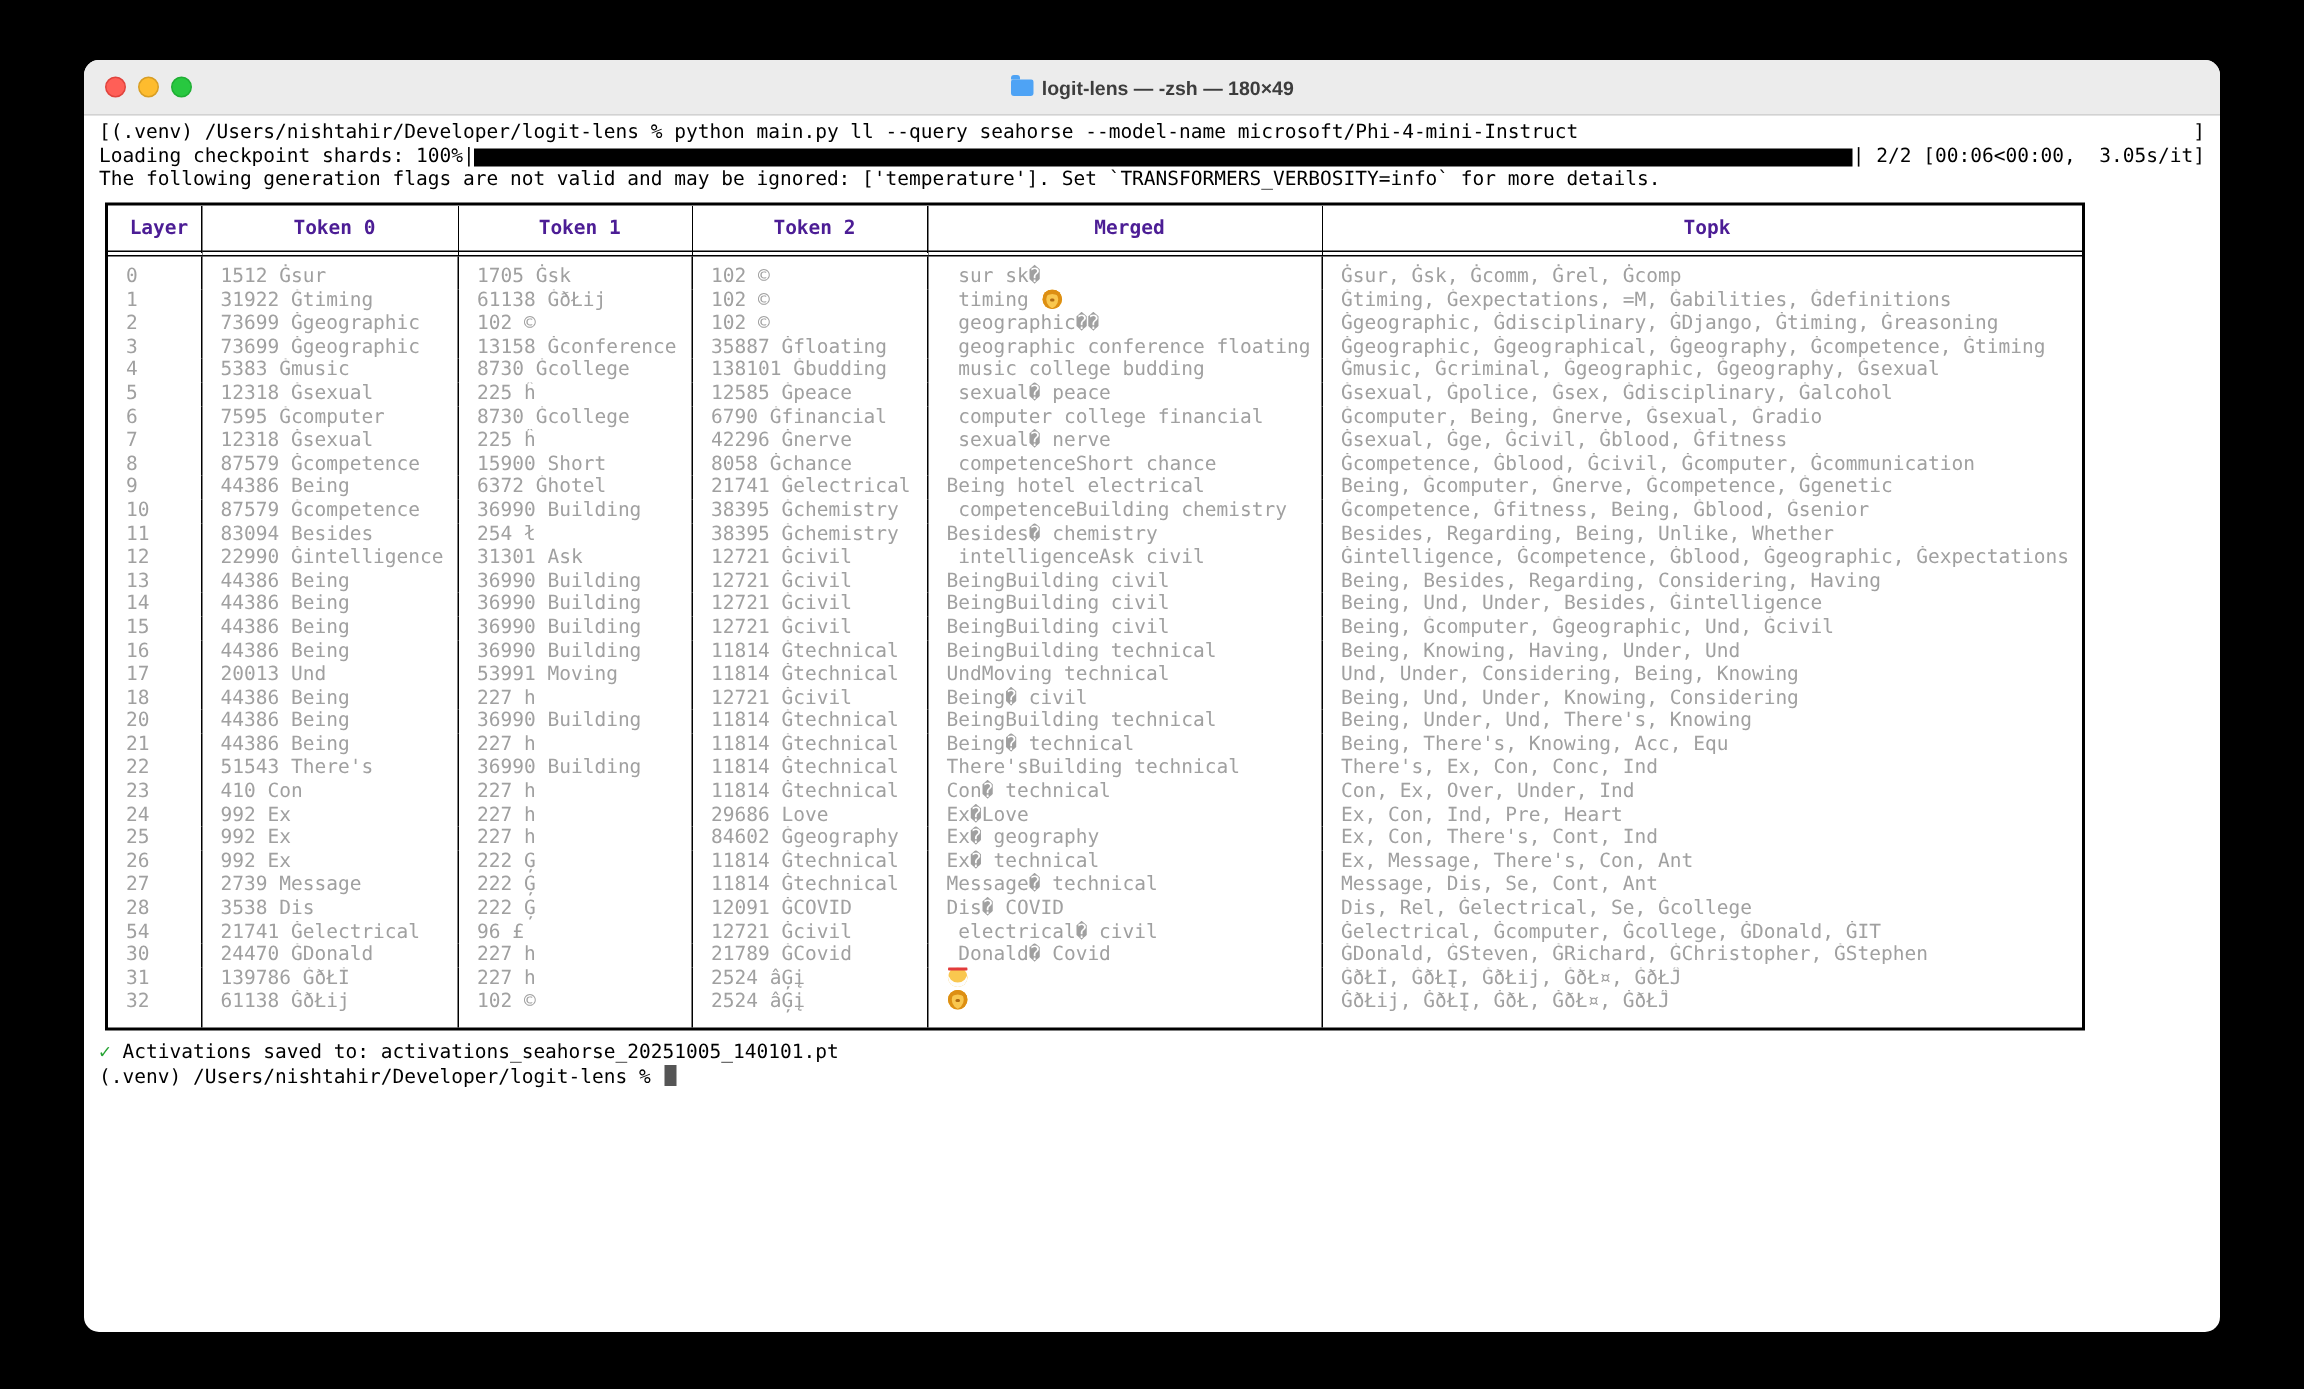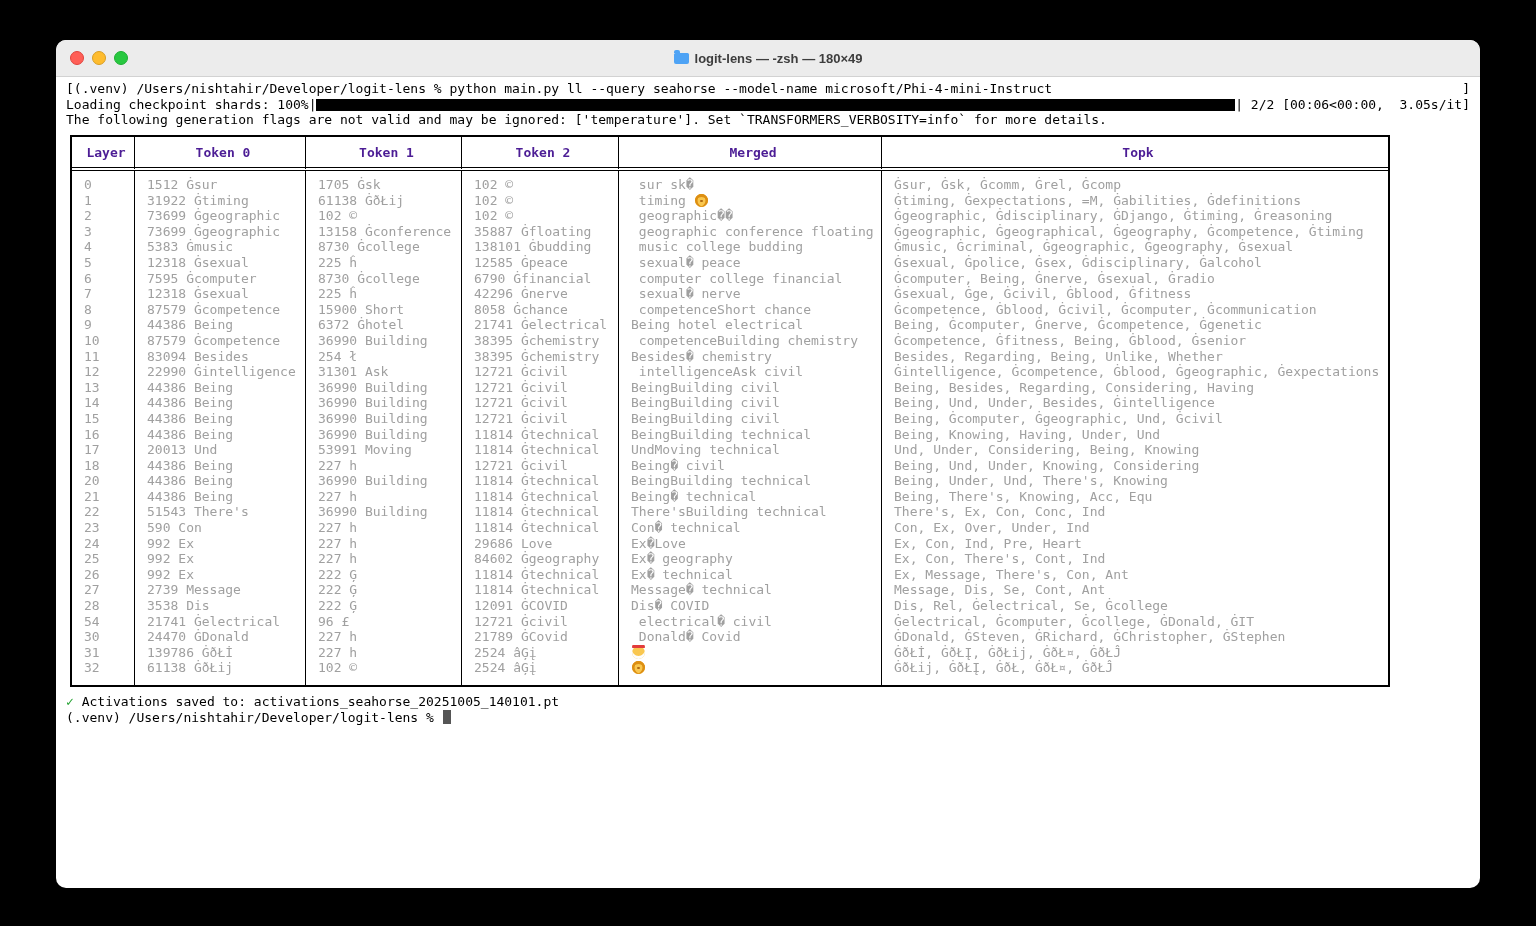--- a/index.html
+++ b/index.html
@@ -272,21 +272,21 @@
           <tr>
             <td>22</td>
             <td>51543 There's</td>
             <td>36990 Building</td>
             <td>11814 Ġtechnical</td>
             <td>There'sBuilding technical</td>
             <td>There's, Ex, Con, Conc, Ind</td>
           </tr>
           <tr>
             <td>23</td>
-            <td>590 Con</td>
+            <td>410 Con</td>
             <td>227 h</td>
             <td>11814 Ġtechnical</td>
             <td>Con� technical</td>
             <td>Con, Ex, Over, Under, Ind</td>
           </tr>
           <tr>
             <td>24</td>
             <td>992 Ex</td>
             <td>227 h</td>
             <td>29686 Love</td>

